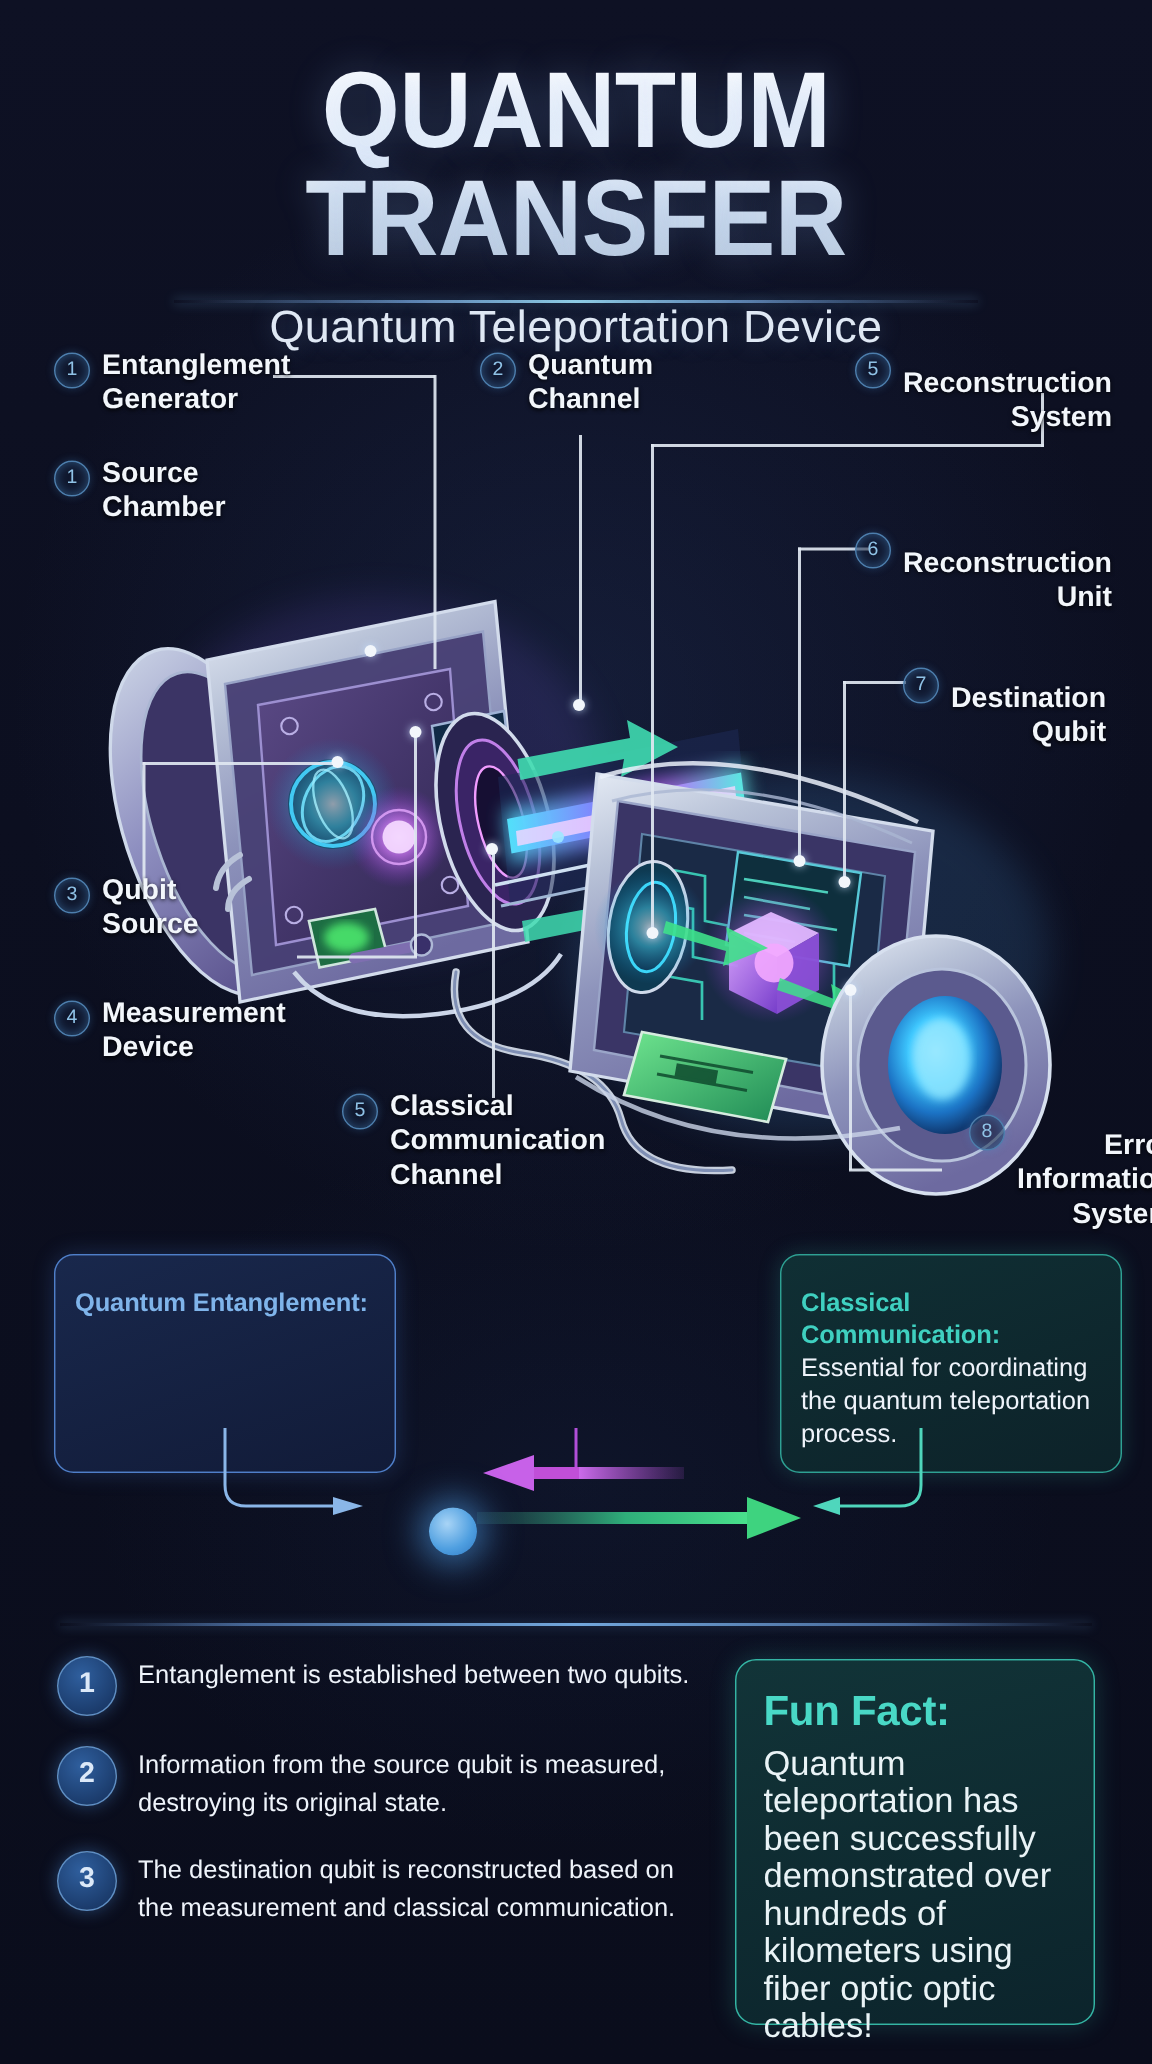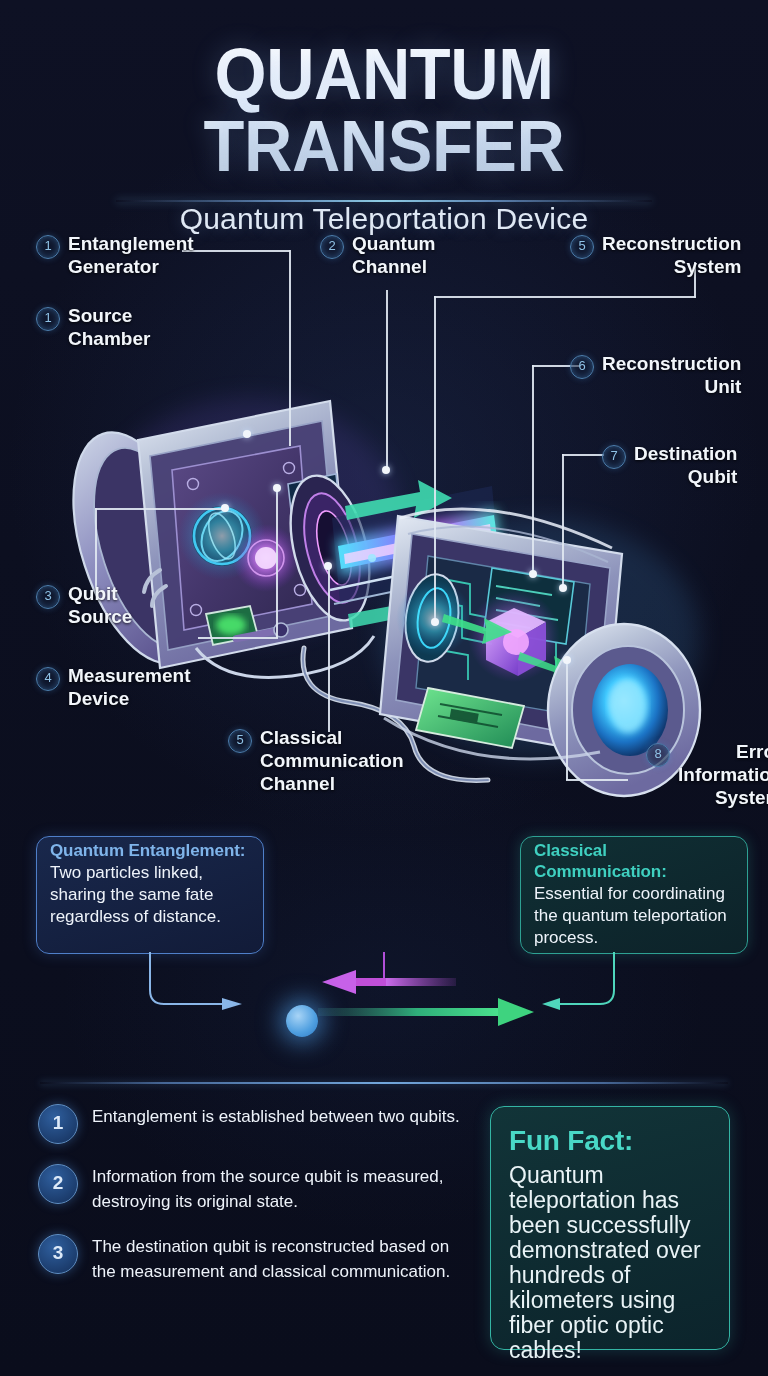--- a/index.html
+++ b/index.html
@@ -44,34 +44,34 @@
     flex:0 0 auto;width:22px;height:22px;border-radius:50%;
     border:1.6px solid #4d7fae;color:#8fc2e6;
     font-size:13px;line-height:19px;text-align:center;font-weight:400;
     box-shadow:0 0 7px rgba(80,150,215,.45) inset,0 0 6px rgba(70,140,210,.30);
     background:rgba(18,30,55,.55);margin-top:3px;
   }
   .ctext{
     font-size:19px;line-height:23px;color:#f2f6fb;font-weight:700;
     text-shadow:0 1px 3px rgba(0,0,0,.85);white-space:pre-line;
   }
-  .ctext.ra{text-align:right;}
+  .ctext.ra{text-align:right;margin-top:12px;}
 
   
   .lead{position:absolute;background:#dfe7f1;opacity:.92;}
   .lead.h{height:1.6px;}
   .lead.v{width:1.6px;}
   .dot{position:absolute;width:8px;height:8px;border-radius:50%;background:#f2f6fb;
        box-shadow:0 0 6px rgba(200,225,255,.8);}
 
   
   #cards{position:absolute;left:0;top:836px;width:768px;height:126px;}
   .card{
-    position:absolute;top:0;height:118px;border-radius:13px;
-    padding:3px 13px 0 13px;box-sizing:border-box;
+    position:absolute;top:0;height:146px;border-radius:13px;
+    padding:21px 13px 0 13px;box-sizing:border-box;
   }
   .card .ch{font-size:17px;font-weight:700;line-height:21px;letter-spacing:-.1px;}
   .card .cb{font-size:17px;line-height:22px;color:#eef3fa;margin-top:1px;font-weight:400;}
   #card-0{left:36px;width:228px;border:1.6px solid #4f7fc9;
     background:linear-gradient(160deg,rgba(26,42,80,.92),rgba(18,28,58,.92));
     box-shadow:0 0 14px rgba(70,120,200,.28);}
   #card-0 .ch{color:#7fb4ea;}
   #card-1{left:276px;width:216px;border:1.6px solid #8f46b8;
     background:linear-gradient(160deg,rgba(52,24,72,.92),rgba(36,18,54,.92));
     box-shadow:0 0 14px rgba(150,70,200,.28);}
@@ -404,21 +404,20 @@
     <div class="cnum">8</div>
     <div class="ctext ra">Error
 Information
 System</div>
   </div>
 </div>
 
 <div id="cards">
   <div class="card" id="card-0">
     <div class="ch">Quantum Entanglement:</div>
-    <div class="cb">Two particles linked, sharing the same fate regardless of distance.</div>
   </div>
   <div class="card" id="card-2">
     <div class="ch">Classical Communication:</div>
     <div class="cb">Essential for coordinating the quantum teleportation process.</div>
   </div>
 </div>
 
 <svg id="flow" viewBox="0 0 768 110">
   <defs>
     <linearGradient id="gblue" x1="0" y1="0" x2="1" y2="0">

